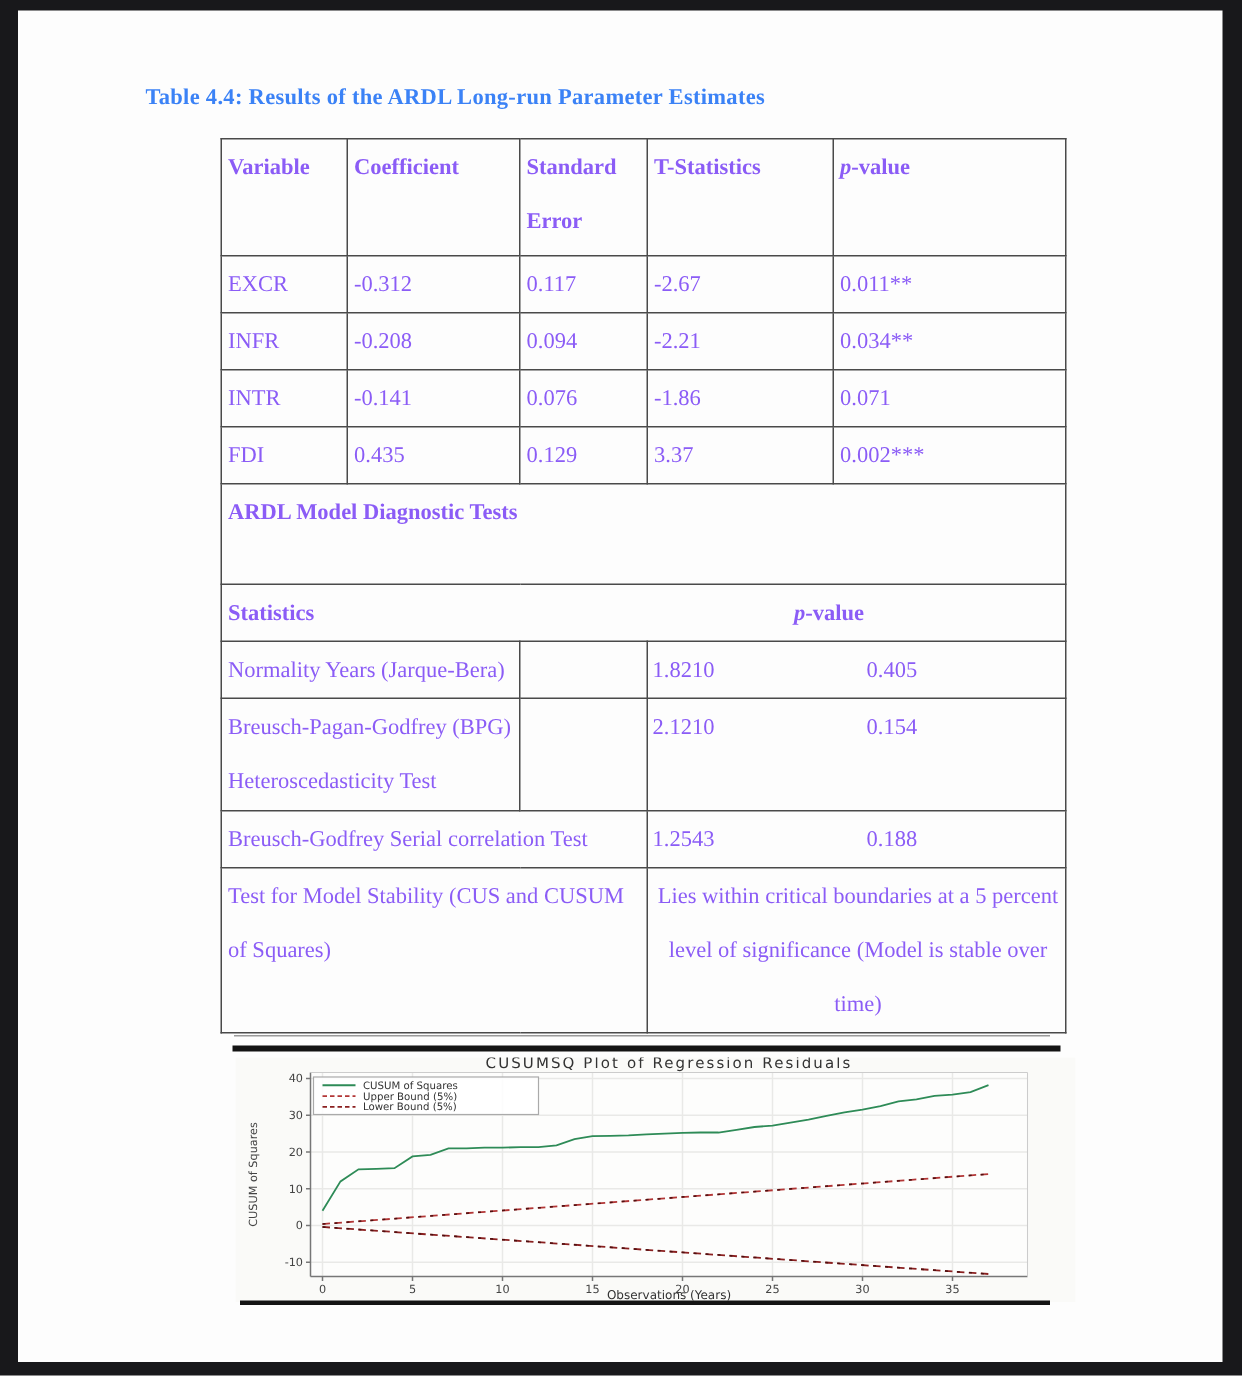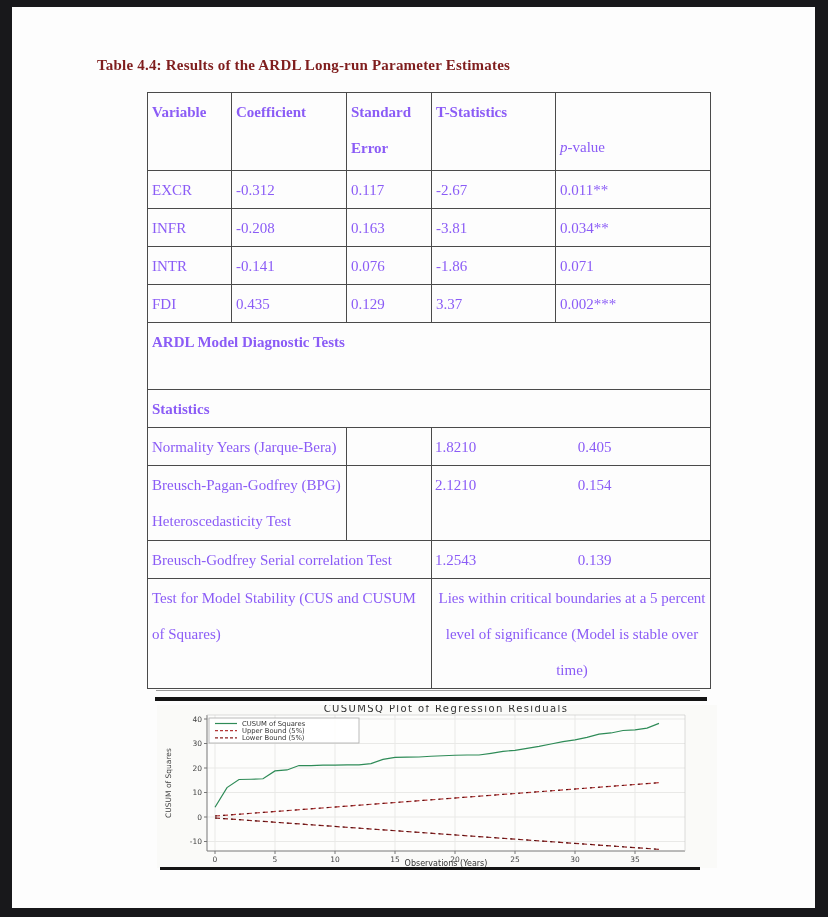--- a/index.html
+++ b/index.html
@@ -9,37 +9,37 @@
     position:relative;
     font-family:"Liberation Serif", serif;
     overflow:hidden;
   }
   .page{
     position:absolute;left:12px;top:7px;width:803px;height:901px;
     background:#fdfdfd;
   }
   .doc-title{
     position:absolute;left:85px;top:50px;
-    font-size:15px;font-weight:bold;color:#7f1d1d;
+    font-size:15px;font-weight:bold;color:#3b82f6;
     letter-spacing:.2px;white-space:nowrap;
   }
   table.ardl{
     position:absolute;left:135px;top:85px;
     width:563px;border-collapse:collapse;table-layout:fixed;
     font-size:15px;color:#8b5cf6;
   }
   table.ardl td{
     border:1px solid #4a4a4a;
     vertical-align:top;
     padding:1px 2px 0 4px;
     line-height:36px;
     overflow:hidden;
   }
   td.bold{font-weight:bold;}
-  .pv{display:inline-block;font-weight:normal;margin-top:35px;}
+  .pv{display:inline-block;font-weight:bold;}
   .pv::first-letter{font-style:italic;}
   
   .statcell{display:grid;grid-template-columns:17% 83%;}
   .statcell .stat{white-space:nowrap;}
   .statcell .pval{text-align:center;}
   .stats-row-cell{position:relative;}
   .stats-pv{position:absolute;left:72%;top:1px;transform:translateX(-50%);}
   .stab-left{vertical-align:bottom;padding-bottom:6px;margin-left:12px;}
   .stab-right{text-align:center;vertical-align:top;}
   .sep-thin{position:absolute;left:144px;top:683px;width:544px;height:1px;background:#9a9a9a;}
@@ -75,22 +75,22 @@
     <tr style="height:37px">
       <td>EXCR</td>
       <td>-0.312</td>
       <td>0.117</td>
       <td>-2.67</td>
       <td>0.011**</td>
     </tr>
     <tr style="height:37px">
       <td>INFR</td>
       <td>-0.208</td>
-      <td>0.163</td>
-      <td>-3.81</td>
+      <td>0.094</td>
+      <td>-2.21</td>
       <td>0.034**</td>
     </tr>
     <tr style="height:37px">
       <td>INTR</td>
       <td>-0.141</td>
       <td>0.076</td>
       <td>-1.86</td>
       <td>0.071</td>
     </tr>
     <tr style="height:37px">
@@ -132,21 +132,21 @@
           <span class="pval" style="padding-top:1px">0.154</span>
         </div>
       </td>
     </tr>
 
     <tr style="height:37px">
       <td colspan="3">Breusch-Godfrey Serial correlation Test</td>
       <td colspan="2" style="padding:0">
         <div class="statcell">
           <span class="stat" style="padding:1px 0 0 3px">1.2543</span>
-          <span class="pval" style="padding-top:1px">0.139</span>
+          <span class="pval" style="padding-top:1px">0.188</span>
         </div>
       </td>
     </tr>
 
     <tr style="height:109px">
       <td colspan="3" class="stab-left">Test for Model Stability (CUS and CUSUM of Squares)</td>
       <td colspan="2" class="stab-right">Lies within critical boundaries at a 5 percent level of significance (Model is stable over time)</td>
     </tr>
   </tbody>
     </table>

